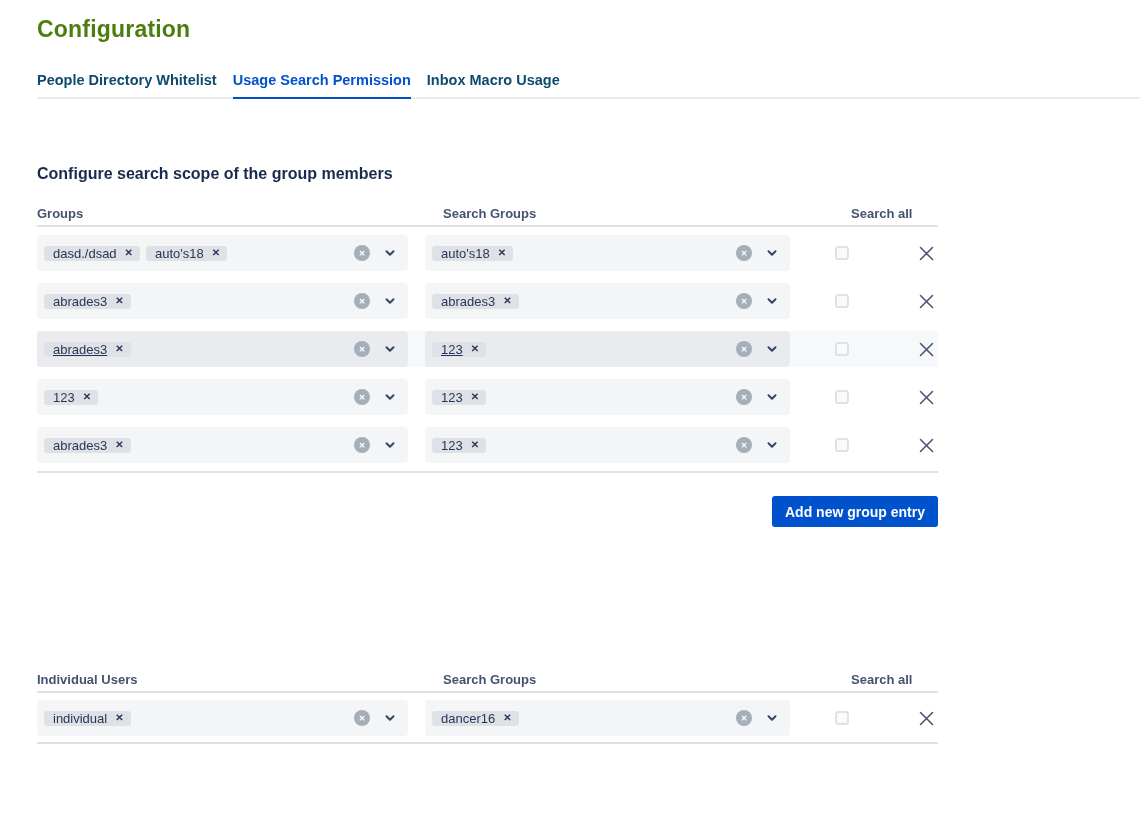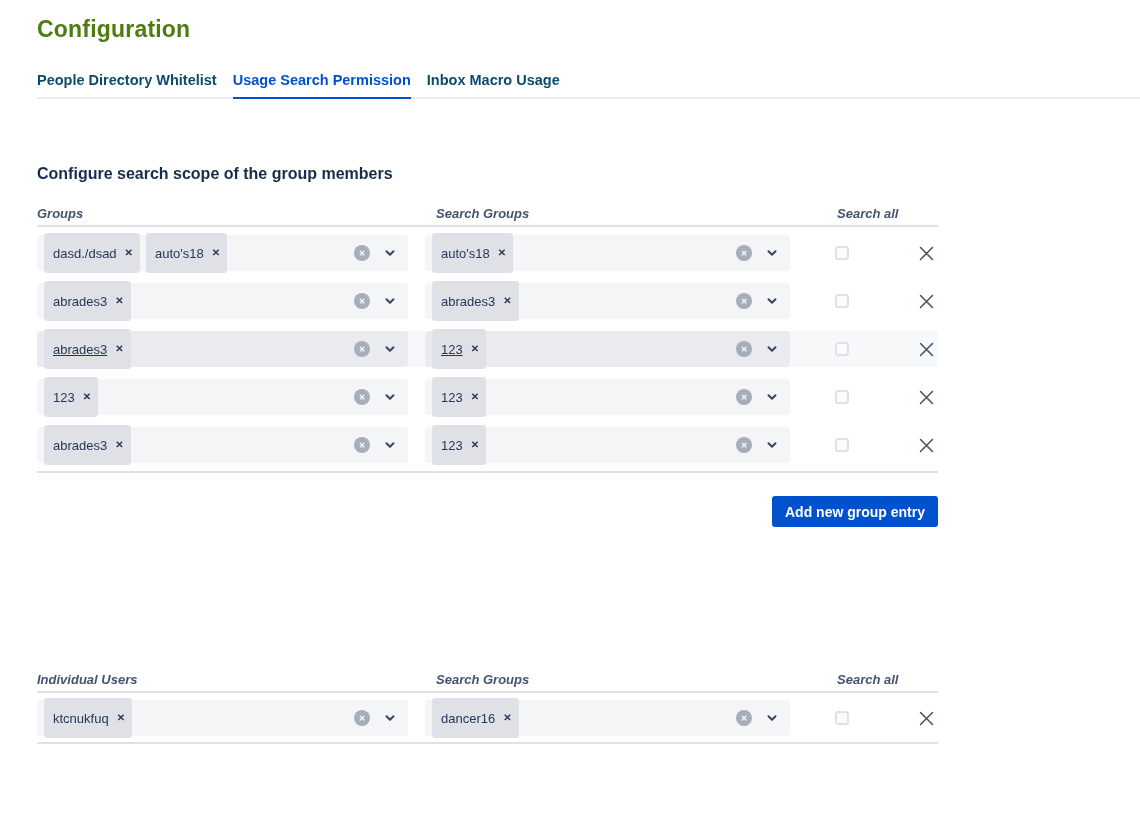--- a/index.html
+++ b/index.html
@@ -23,22 +23,22 @@
     padding:0 0 9px 0; cursor:pointer; margin-bottom:-2px;
     border-bottom:2px solid transparent; white-space:nowrap;
   }
   .tab.active { color:#0052CC; border-bottom-color:#0052CC; }
   
   .content { margin-left:37px; width:901px; }
   .section-heading {
     margin-top:65px; font-size:16px; font-weight:700; color:#172B4D; line-height:19px;
   }
   .thead {
-    display:grid; grid-template-columns:371px 365px 131px; column-gap:28px;
-    margin-top:23px; align-items:end;font-style:italic;
+    display:grid; grid-template-columns:371px 365px 131px; column-gap:35px;
+    margin-top:23px; align-items:end;
   }
   .thead.first-of-individual { margin-top:145px; }
   .th { font-size:13px; font-weight:700; color:#44546F; }
   .th.search-all { padding-left:8px; }
   .divider { margin-top:4px; height:2px; background:#DFE1E6; width:901px; }
   .divider.below-rows { margin-top:8px; }
   .divider.below-individual { margin-top:6px; }
   .rows { margin-top:8px; display:flex; flex-direction:column; gap:12px; }
   .rows.individual { margin-top:7px; }
   
@@ -48,21 +48,21 @@
   }
   .trow.hovered { background:#F7F8FA; }
   .select {
     height:36px; background:#F4F5F7; border-radius:4px;
     display:flex; align-items:center; padding:0 6px 0 7px; cursor:pointer;
   }
   .trow.hovered .select { background:#E9EBEF; }
   .trow.hovered .chip-label { text-decoration:underline; }
   .chips { display:flex; align-items:center; gap:6px; overflow:hidden; }
   .chip {
-    background:#DFE1E6; border-radius:3px; height:40px;
+    background:#DFE1E6; border-radius:3px; height:15px;
     display:flex; align-items:center; padding:0 7px 0 9px;
     font-size:13px; color:#253858; white-space:nowrap;
   }
   .chip-remove {
     margin-left:8px; font-size:10px; font-weight:700; color:#253858;
     cursor:pointer; line-height:1;
   }
   .select-controls {
     margin-left:auto; display:flex; align-items:center; gap:13px; padding-right:5px;
   }
@@ -312,21 +312,21 @@
     <div class="th">Search Groups</div>
     <div class="th search-all">Search all</div>
   </div>
   <div class="divider"></div>
 
   <div class="rows individual" id="individual-rows">
       <div class="trow">
         <div class="select">
           <span class="chips">
             <span class="chip">
-              <span class="chip-label">ktcnukfuq</span>
+              <span class="chip-label">individual</span>
               <span class="chip-remove">✕</span>
             </span>
           </span>
           <span class="select-controls">
             <span class="clear-icon">✕</span>
             <svg class="chev" width="14" height="14" viewBox="0 0 14 14" fill="none">
               <path d="M3.5 5.2 L7 8.8 L10.5 5.2" stroke="#37476B" stroke-width="2" stroke-linecap="round" stroke-linejoin="round"></path>
             </svg>
           </span>
         </div>

